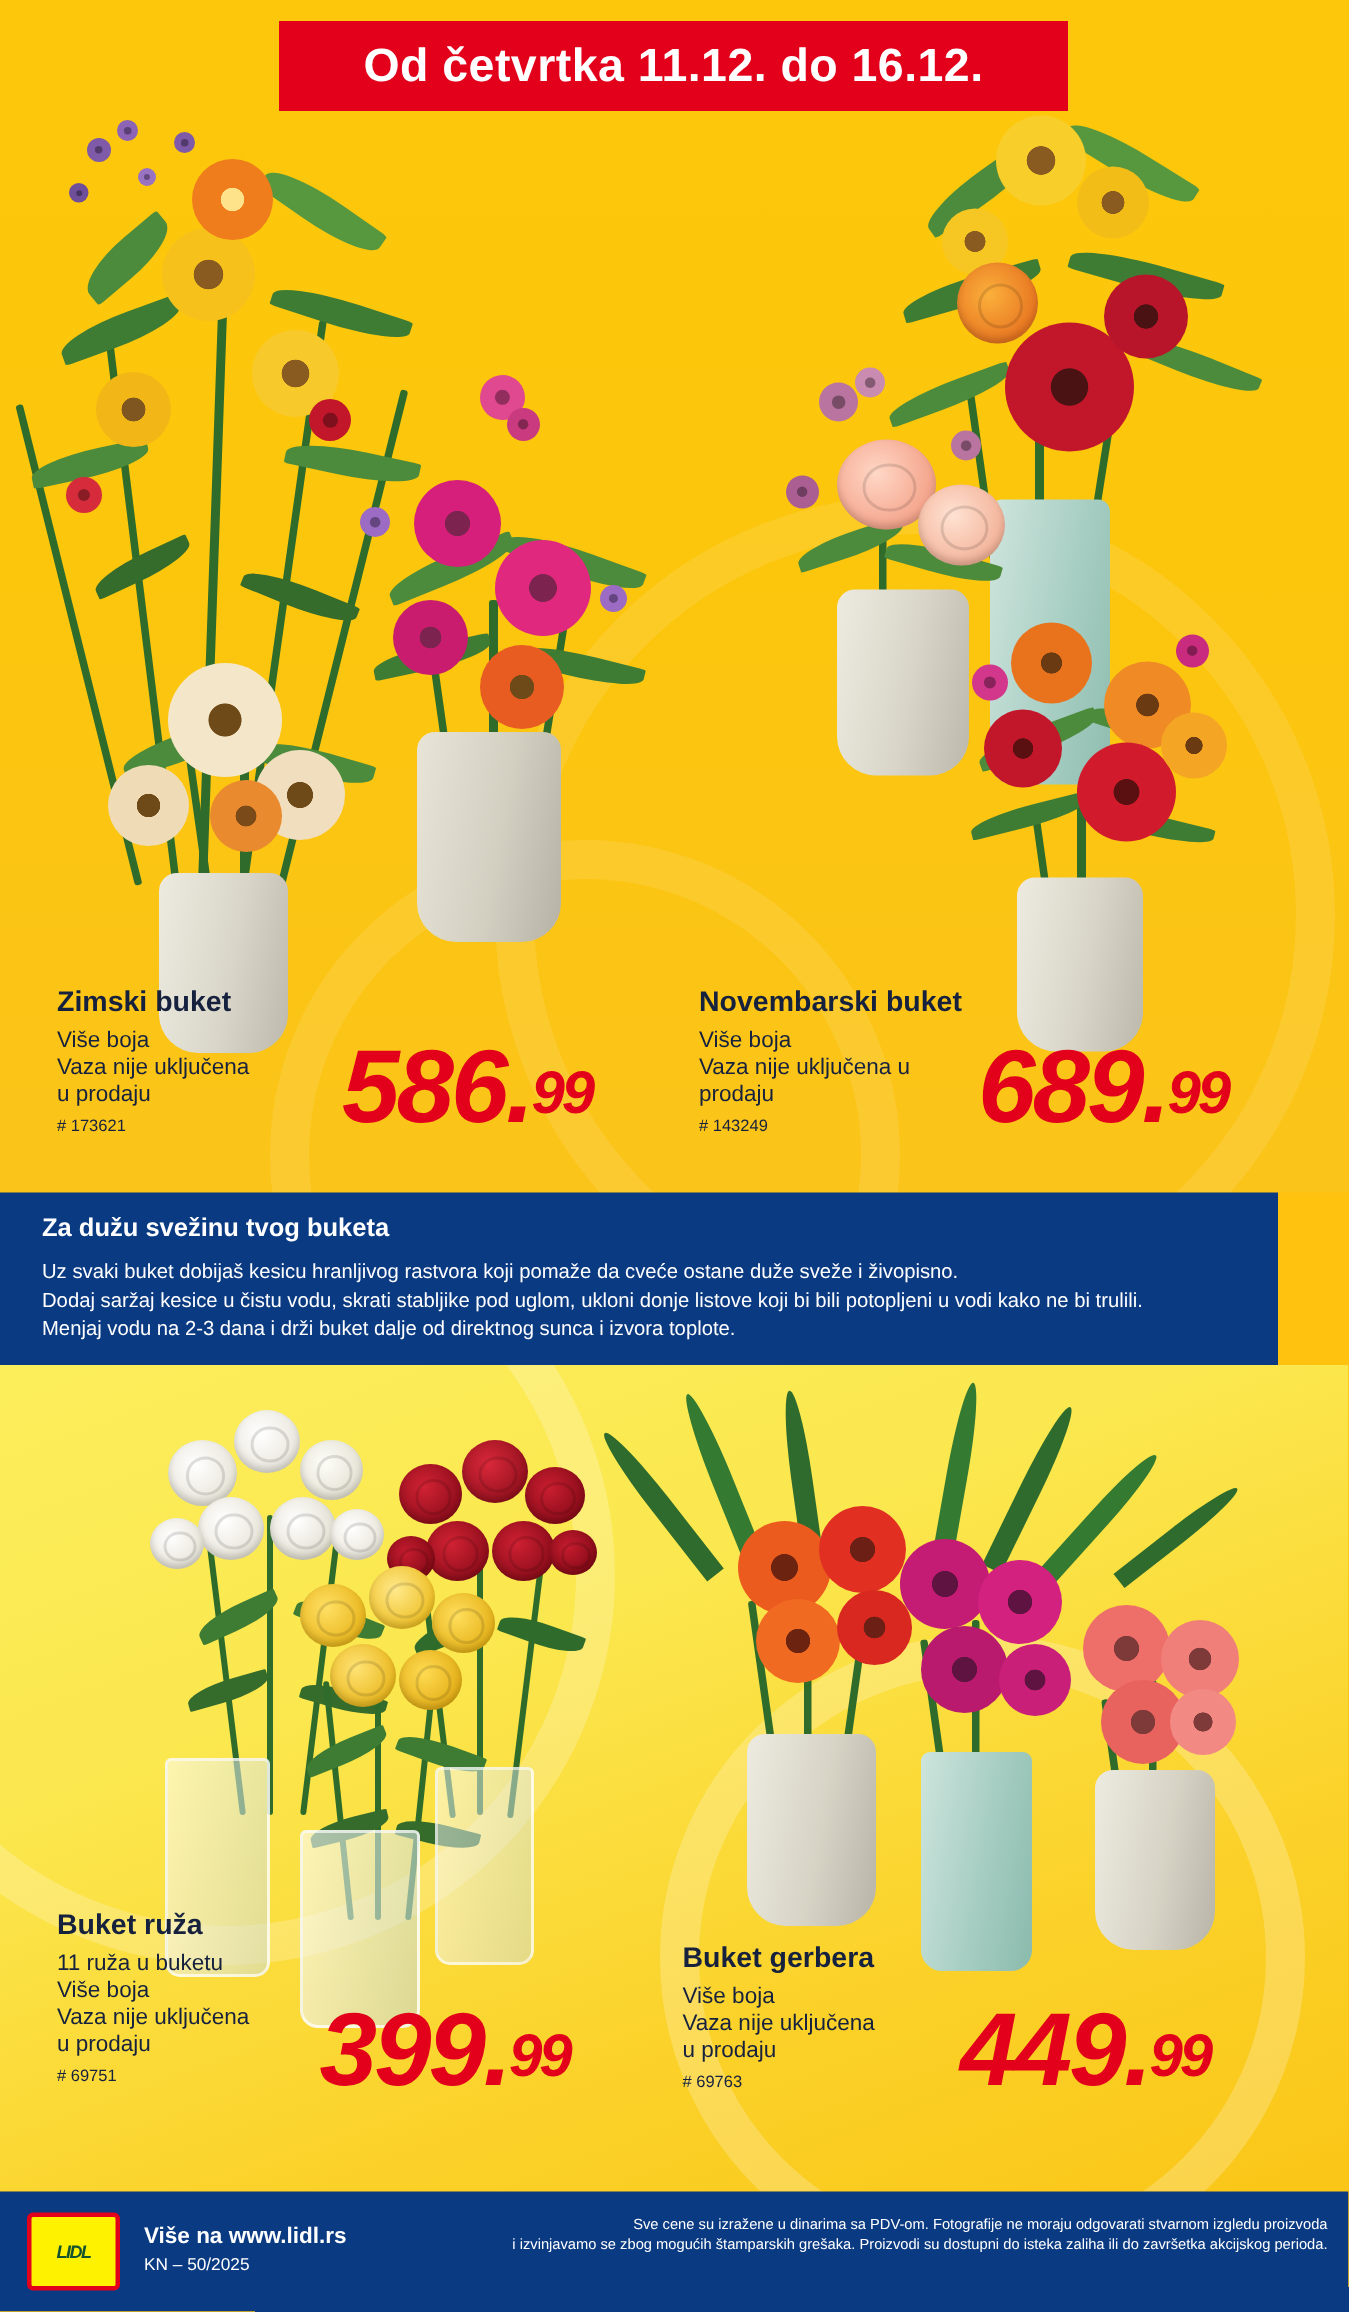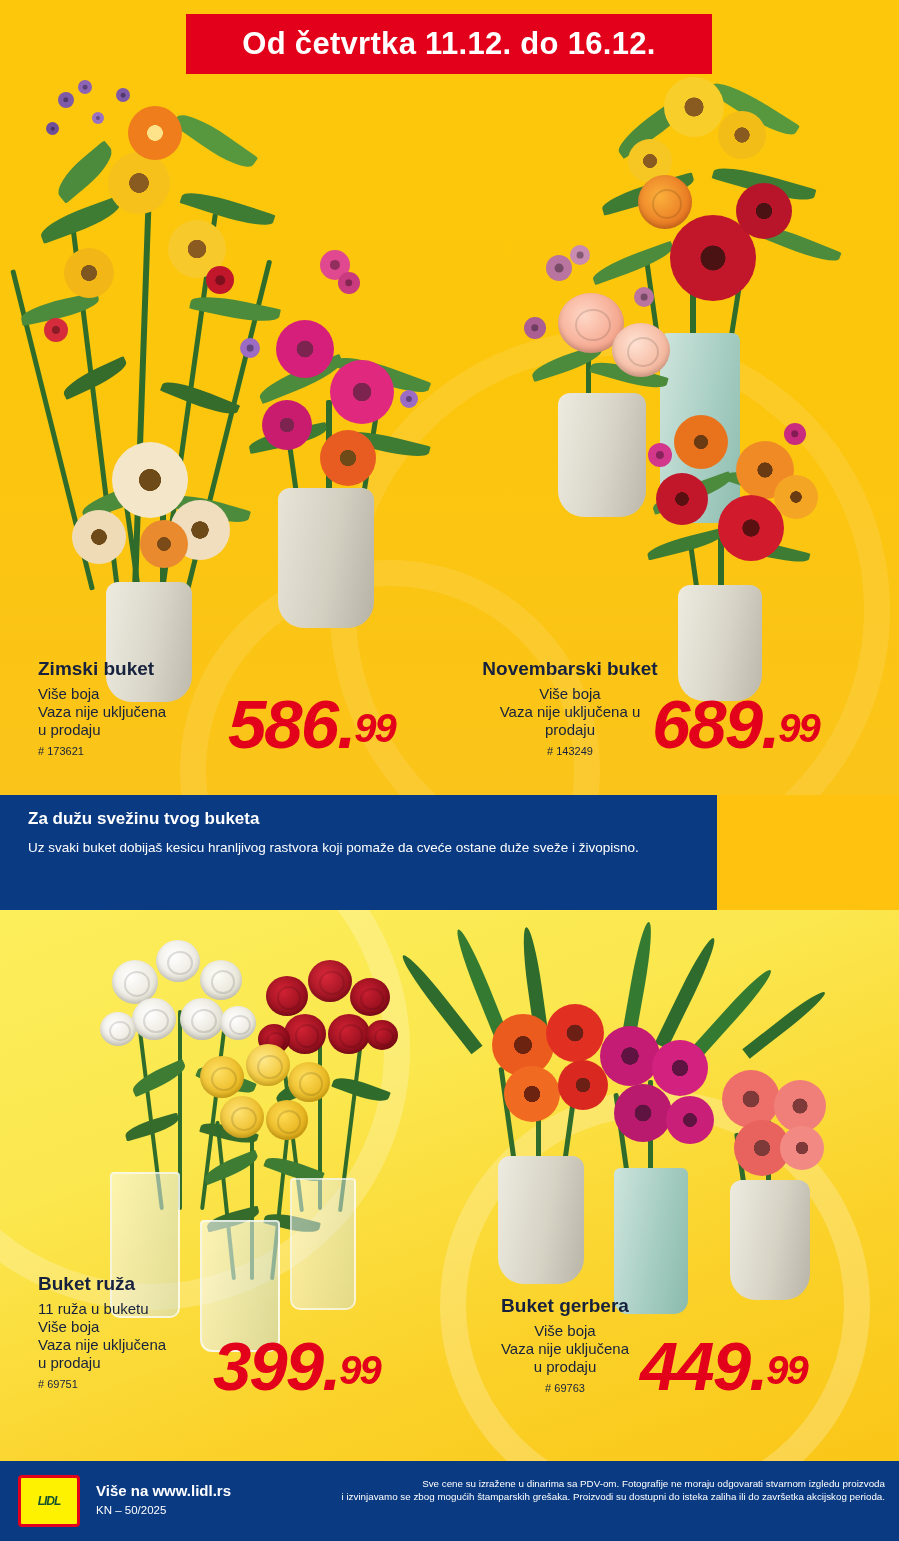--- a/index.html
+++ b/index.html
@@ -49,21 +49,21 @@
     color:#E2001A; font-weight:bold; font-style:italic;
     letter-spacing:-2px;
     line-height:1;
   }
   .price .whole { font-size:69px; }
   .price .dot { font-size:69px; }
   .price .cents { font-size:40px; vertical-align:super; }
 
   
   .blue-bar {
-    position:absolute; top:795px; left:0; width:717px; height:115px;
+    position:absolute; top:795px; left:0; width:852px; height:115px;
     background:#0A3A82; color:#fff; padding:14px 28px 0 28px;
   }
   .blue-bar h2 { margin:0 0 9px 0; font-size:17px; font-weight:bold; }
   .blue-bar p { margin:0; font-size:13.5px; line-height:19px; }
 
   
   .bottom-section {
     position:absolute; top:910px; left:0; width:899px; height:551px;
     background: linear-gradient(160deg,#FCEE5B 0%, #FBE74E 35%, #FBD22A 70%, #FAC617 100%);
     overflow:hidden;
@@ -241,39 +241,41 @@
         <div>Više boja</div>
         <div>Vaza nije uključena</div>
         <div>u prodaju</div>
       </div>
       <div class="pcode"># 173621</div>
     </div>
     <div class="price" style="left:228px; top:690px;">
       <span class="whole">586</span><span class="dot">.</span><span class="cents">99</span>
     </div>
 
-    <div class="plabel" style="left:455px; top:658px; width:230px;text-align:center;">
+    <div class="plabel" style="left:466px; top:658px; width:230px;">
       <div class="pname">Novembarski buket</div>
       <div class="pdesc">
         <div>Više boja</div>
         <div>Vaza nije uključena u</div>
         <div>prodaju</div>
       </div>
       <div class="pcode"># 143249</div>
     </div>
     <div class="price" style="left:652px; top:690px;">
       <span class="whole">689</span><span class="dot">.</span><span class="cents">99</span>
     </div>
 
     <div class="date-banner">Od četvrtka 11.12. do 16.12.</div>
   </div>
 
   <div class="blue-bar">
     <h2>Za dužu svežinu tvog buketa</h2>
     <p>Uz svaki buket dobijaš kesicu hranljivog rastvora koji pomaže da cveće ostane duže sveže i živopisno.</p>
+    <p>Dodaj saržaj kesice u čistu vodu, skrati stabljike pod uglom, ukloni donje listove koji bi bili potopljeni u vodi kako ne bi trulili.</p>
+    <p>Menjaj vodu na 2-3 dana i drži buket dalje od direktnog sunca i izvora toplote.</p>
   </div>
 
   <div class="bottom-section">
     <div class="ghost-circle bg1"></div>
     <div class="ghost-circle bg2"></div>
 
     <div class="art" style="left:60px; top:10px; width:380px; height:400px;">
 
       <div class="stem" style="left:118px;top:90px;width:4px;height:200px;"></div>
       <div class="stem" style="left:100px;top:100px;width:4px;height:190px;transform:rotate(-7deg);"></div>
@@ -373,21 +375,21 @@
         <div>Više boja</div>
         <div>Vaza nije uključena</div>
         <div>u prodaju</div>
       </div>
       <div class="pcode"># 69751</div>
     </div>
     <div class="price" style="left:213px; top:422px;">
       <span class="whole">399</span><span class="dot">.</span><span class="cents">99</span>
     </div>
 
-    <div class="plabel" style="left:455px; top:385px; width:220px;text-align:center;">
+    <div class="plabel" style="left:455px; top:385px; width:220px;">
       <div class="pname">Buket gerbera</div>
       <div class="pdesc">
         <div>Više boja</div>
         <div>Vaza nije uključena</div>
         <div>u prodaju</div>
       </div>
       <div class="pcode"># 69763</div>
     </div>
     <div class="price" style="left:640px; top:422px;">
       <span class="whole">449</span><span class="dot">.</span><span class="cents">99</span>

